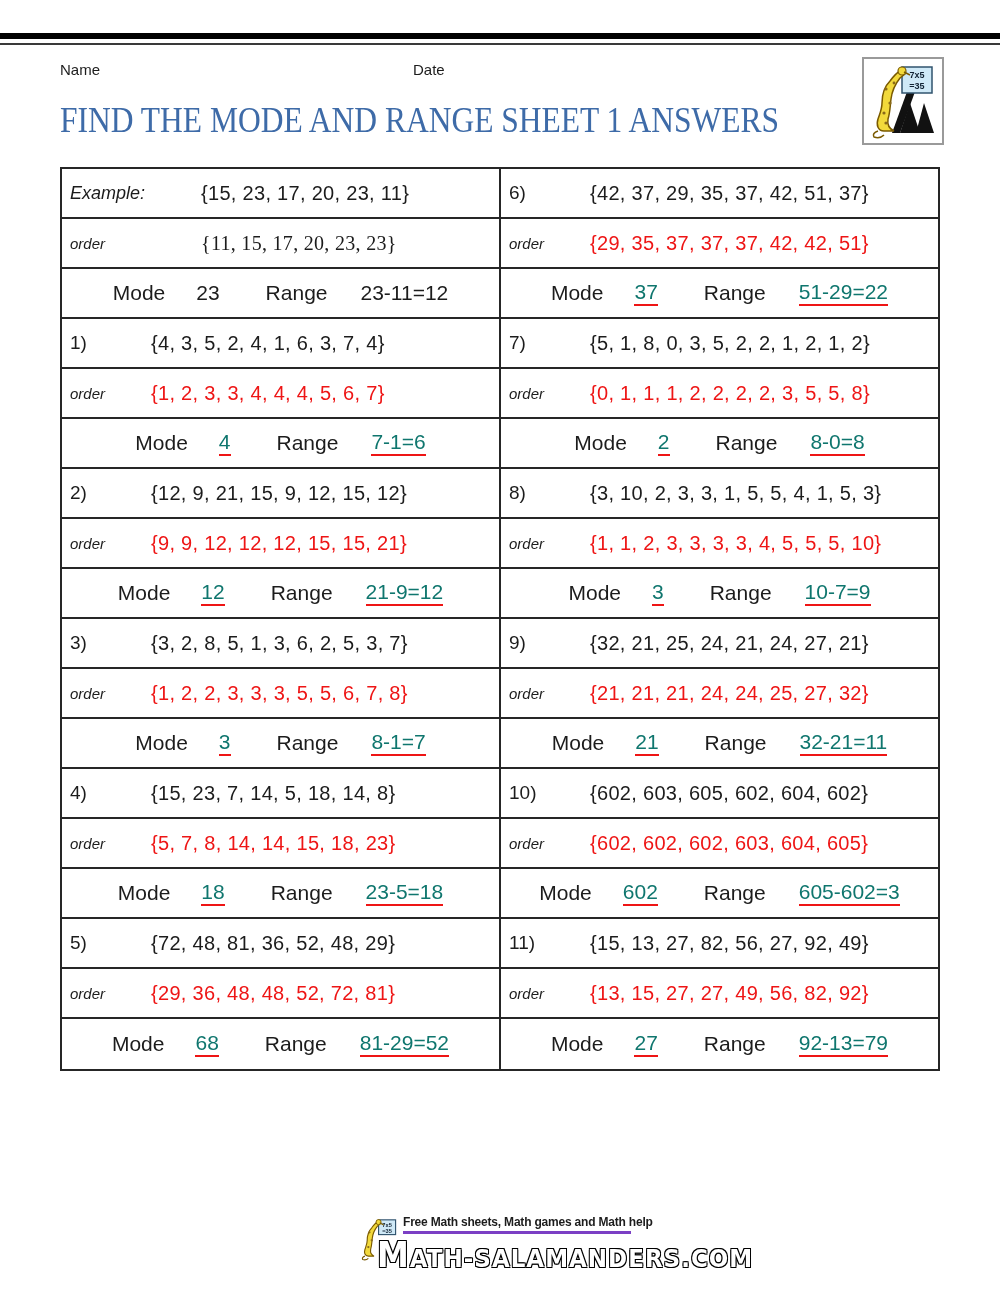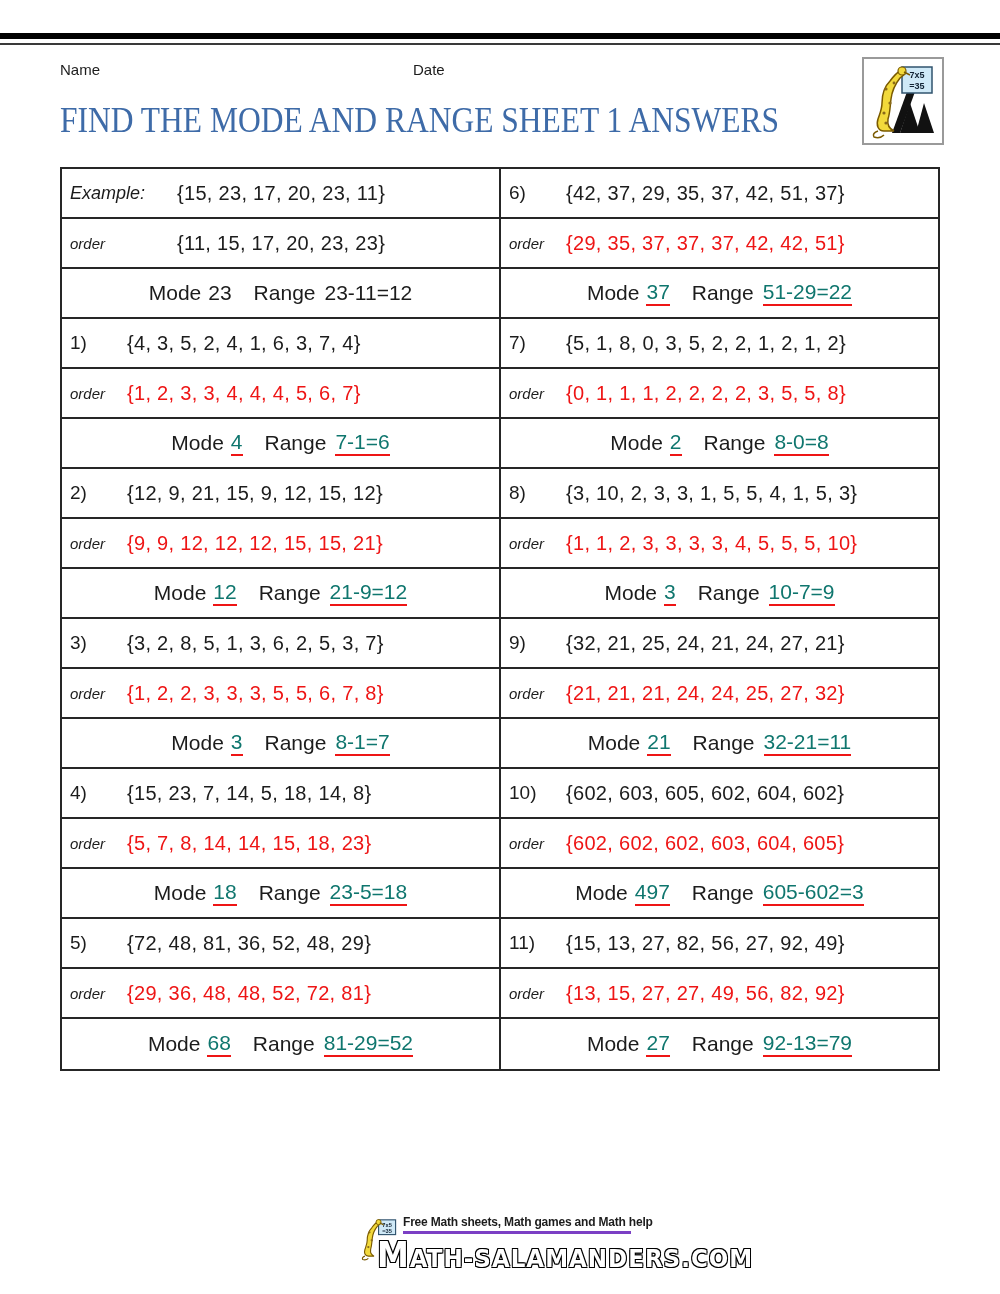--- a/index.html
+++ b/index.html
@@ -15,30 +15,30 @@
         transform-origin:left center;letter-spacing:0px;}
   
   .corner-logo{position:absolute;left:862px;top:57px;width:78px;height:84px;
         border:2px solid #9a9a9a;background:#fff;}
   
   .sheet{position:absolute;left:60px;top:167px;width:880px;box-sizing:border-box;
         border:2px solid #262626;display:flex;}
   .col{width:50%;}
   .col-right{border-left:2px solid #262626;}
   .row{height:50px;border-bottom:2px solid #262626;display:flex;align-items:center;
-        box-sizing:border-box;padding-left:8px;}
+        box-sizing:border-box;padding-left:8px;gap:24px;}
   .col .block:last-child .row-answer{border-bottom:none;}
   .row-set{font-size:20px;}
   .p-label{min-width:57px;font-size:19px;}
   .block-example .p-label{min-width:107px;font-style:italic;font-size:18px;}
   .o-label{min-width:57px;font-style:italic;font-size:15px;}
   .block-example .o-label{min-width:107px;}
   .set-text{font-size:20px;letter-spacing:0.3px;}
   .order-text{font-size:20px;color:#ee1515;letter-spacing:0.3px;}
-  .block-example .order-text{color:#1c1c1c;}
+  .block-example .order-text{color:#1c1c1c;font-family:Liberation Serif, serif;}
   .row-answer{justify-content:center;font-size:21px;padding-left:0;}
   .ans-word{margin:0 7px 0 0;}
   .ans-range-word{margin:0 9px 0 22px;}
   .ansv{color:#0f766e;border-bottom:2px solid #ee1515;padding-bottom:0px;line-height:1.1;}
   .block-example .ansv{color:#1c1c1c;border-bottom:none;}
   
   .footer{position:absolute;left:357px;top:1211px;display:flex;align-items:flex-start;}
   .footer-text{margin-left:4px;}
   .tagline{font-size:12px;font-weight:bold;letter-spacing:-0.2px;white-space:nowrap;margin-top:4px;}
   .purple-rule{width:228px;height:3px;background:#7b3fc4;margin-top:2px;}
@@ -252,21 +252,21 @@
           <div class="row row-set">
             <span class="p-label">10)</span>
             <span class="set-text">{602, 603, 605, 602, 604, 602}</span>
           </div>
           <div class="row row-order">
             <span class="o-label">order</span>
             <span class="order-text">{602, 602, 602, 603, 604, 605}</span>
           </div>
           <div class="row row-answer">
             <span class="ans-word">Mode</span>
-            <span class="ansv">497</span>
+            <span class="ansv">602</span>
             <span class="ans-range-word">Range</span>
             <span class="ansv">605-602=3</span>
           </div>
         </div>
         <div class="block">
           <div class="row row-set">
             <span class="p-label">11)</span>
             <span class="set-text">{15, 13, 27, 82, 56, 27, 92, 49}</span>
           </div>
           <div class="row row-order">

